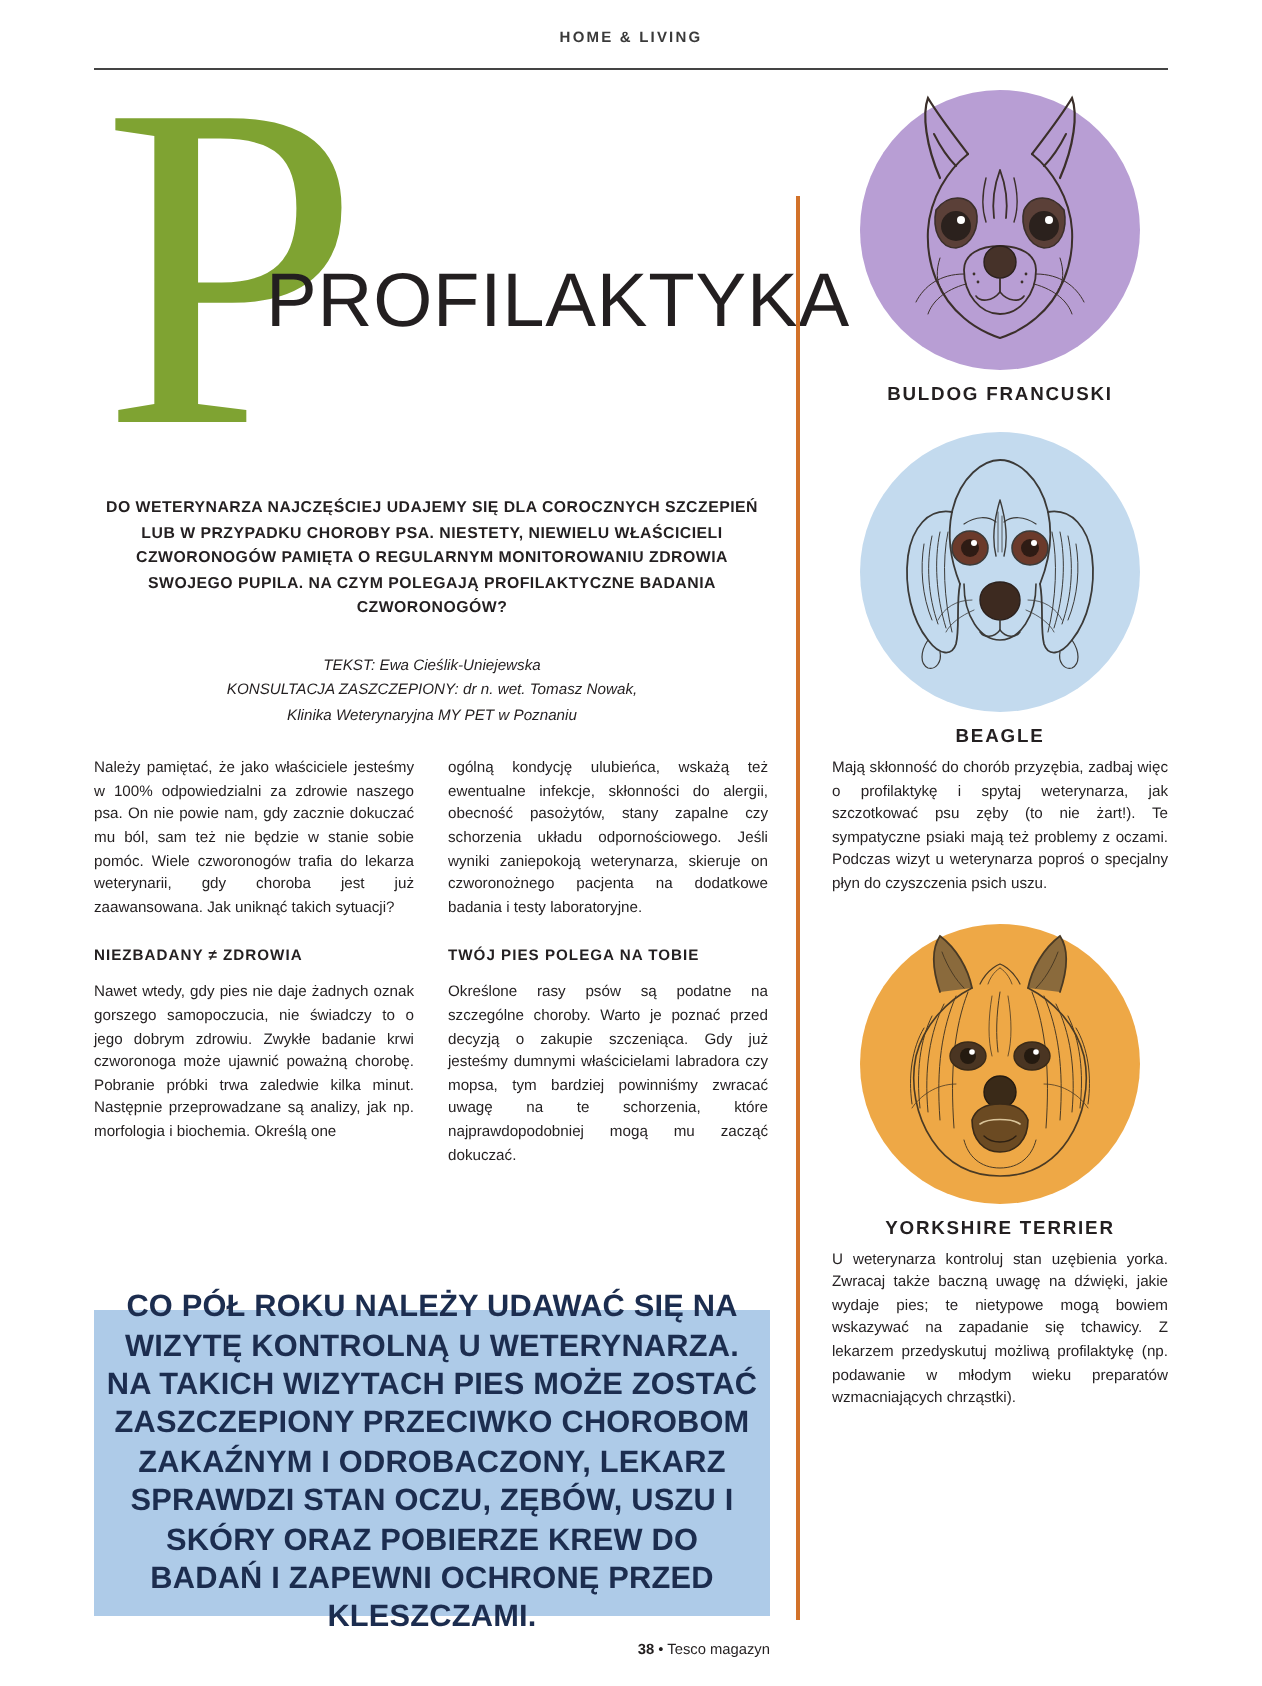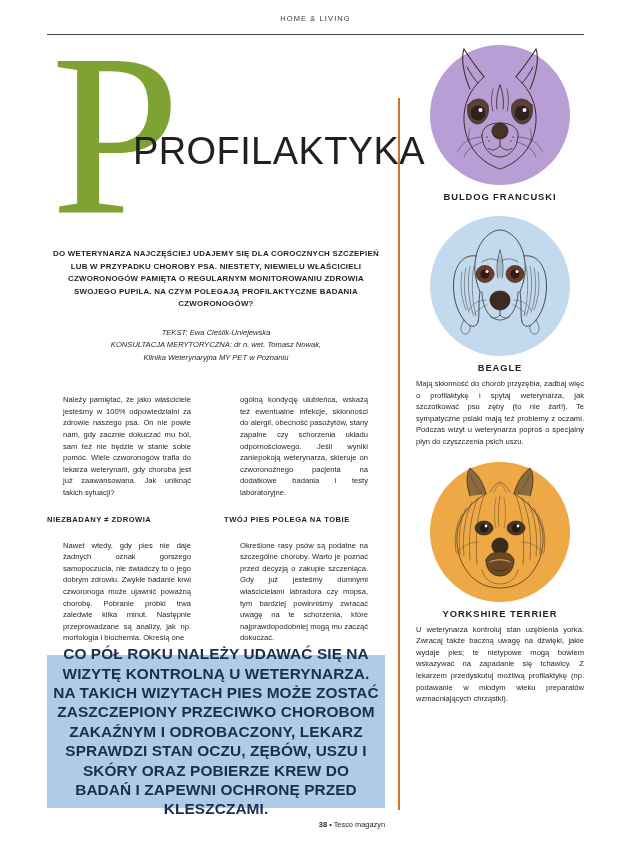--- a/index.html
+++ b/index.html
@@ -25,21 +25,21 @@
   
   .running-head {
     position: absolute;
     top: 14px;
     left: 0;
     width: 631px;
     text-align: center;
     font-size: 7.5px;
     letter-spacing: 1.1px;
     color: #3a3a3a;
-    font-weight: 400;
+    font-weight: 700;
   }
   .rule-top {
     position: absolute;
     top: 34px;
     left: 47px;
     width: 537px;
     height: 1.2px;
     background: #444;
   }
 
@@ -111,21 +111,21 @@
   
   .cols {
     margin-top: 14px;
     display: flex;
     gap: 17px;
   }
   .col {
     width: 160px;
   }
   .col p {
-    margin: 16px;
+    margin: 0;
     font-size: 7.6px;
     line-height: 11.6px;
     text-align: justify;
     color: #231f20;
     hyphens: manual;
   }
   .subhead {
     font-size: 7.6px;
     font-weight: bold;
     letter-spacing: 0.5px;
@@ -238,21 +238,21 @@
       <div class="dropcap">P</div>
       <div class="title-lines">
         <div class="t-line2">PROFILAKTYKA</div>
       </div>
     </div>
 
     <div class="lead">DO WETERYNARZA NAJCZĘŚCIEJ UDAJEMY SIĘ DLA COROCZNYCH SZCZEPIEŃ LUB W PRZYPADKU CHOROBY PSA. NIESTETY, NIEWIELU WŁAŚCICIELI CZWORONOGÓW PAMIĘTA O REGULARNYM MONITOROWANIU ZDROWIA SWOJEGO PUPILA. NA CZYM POLEGAJĄ PROFILAKTYCZNE BADANIA CZWORONOGÓW?</div>
 
     <div class="byline">
       <div>TEKST: Ewa Cieślik-Uniejewska</div>
-      <div>KONSULTACJA MERYTORYCZNA: dr n. wet. Tomasz Nowak,</div>
+      <div>KONSULTACJA ZASZCZEPIONY: dr n. wet. Tomasz Nowak,</div>
       <div>Klinika Weterynaryjna MY PET w Poznaniu</div>
     </div>
 
     <div class="cols">
       <div class="col">
         <p>Należy pamiętać, że jako właściciele jesteśmy w 100% odpowiedzialni za zdrowie naszego psa. On nie powie nam, gdy zacznie dokuczać mu ból, sam też nie będzie w stanie sobie pomóc. Wiele czworonogów trafia do lekarza weterynarii, gdy choroba jest już zaawansowana. Jak uniknąć takich sytuacji?</p>
         <div class="subhead">NIEZBADANY ≠ ZDROWIA</div>
         <p>Nawet wtedy, gdy pies nie daje żadnych oznak gorszego samopoczucia, nie świadczy to o jego dobrym zdrowiu. Zwykłe badanie krwi czworonoga może ujawnić poważną chorobę. Pobranie próbki trwa zaledwie kilka minut. Następnie przeprowadzane są analizy, jak np. morfologia i biochemia. Określą one</p>
       </div>
       <div class="col">

